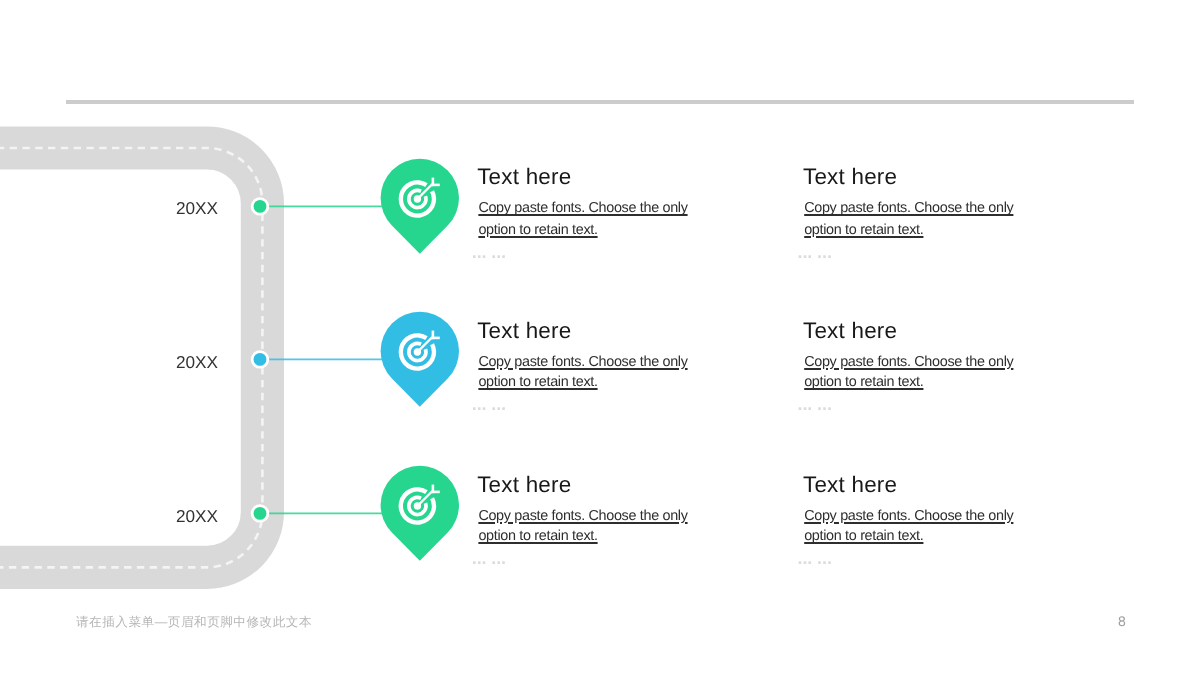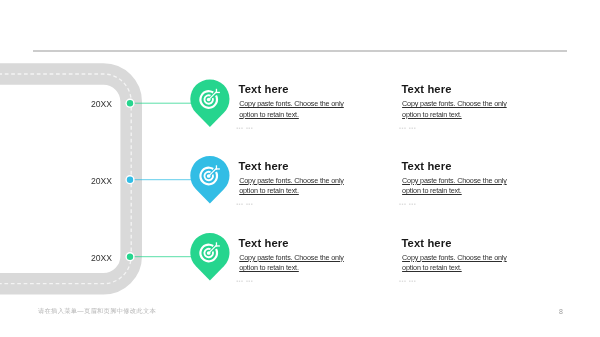--- a/index.html
+++ b/index.html
@@ -1,23 +1,23 @@
 <!DOCTYPE html>
 <html><head>
 <meta charset="utf-8">
 <style>
   html,body{margin:0;padding:0;}
   body{width:600px;height:337px;background:#fff;font-family:"Liberation Sans",sans-serif;
        overflow:hidden;-webkit-font-smoothing:antialiased;}
   .slide{position:relative;width:600px;height:337px;background:#fff;}
   .hline{position:absolute;left:33px;top:49.8px;width:534px;height:2.1px;background:#cccccc;}
   svg.layer{position:absolute;left:0;top:0;}
-  .yearlabel{position:absolute;left:72px;width:40px;font-size:8.6px;color:#333;
-             text-align:right;white-space:nowrap;}
-  .headline{position:absolute;font-size:11.2px;font-weight:bold;color:#181818;
+  .yearlabel{position:absolute;left:88px;width:40px;font-size:8.6px;color:#333;
+             text-align:left;white-space:nowrap;}
+  .headline{position:absolute;font-size:11.2px;font-weight:normal;color:#181818;
             letter-spacing:.12px;white-space:nowrap;}
   .bodytext{position:absolute;font-size:7.2px;color:#2e2e2e;line-height:10.3px;
             width:105px;letter-spacing:-.16px;text-decoration:underline;}
   .dots{position:absolute;font-size:9px;font-weight:bold;color:#dcdcdc;letter-spacing:-.06px;}
   .footer{position:absolute;left:38px;top:306.8px;font-size:6.3px;color:#b6b6b6;letter-spacing:.26px;}
   .pagenum{position:absolute;left:559px;top:307.6px;font-size:7px;color:#9e9e9e;}
 
   
   .r1 .yearlabel{top:99.2px}  .r1 .headline{top:83.3px}  .r1 .bodytext{top:99.4px}  .r1 .dots{top:120.7px}
   .r2 .yearlabel{top:175.7px} .r2 .headline{top:159.8px} .r2 .bodytext{top:175.9px} .r2 .dots{top:197.2px}

